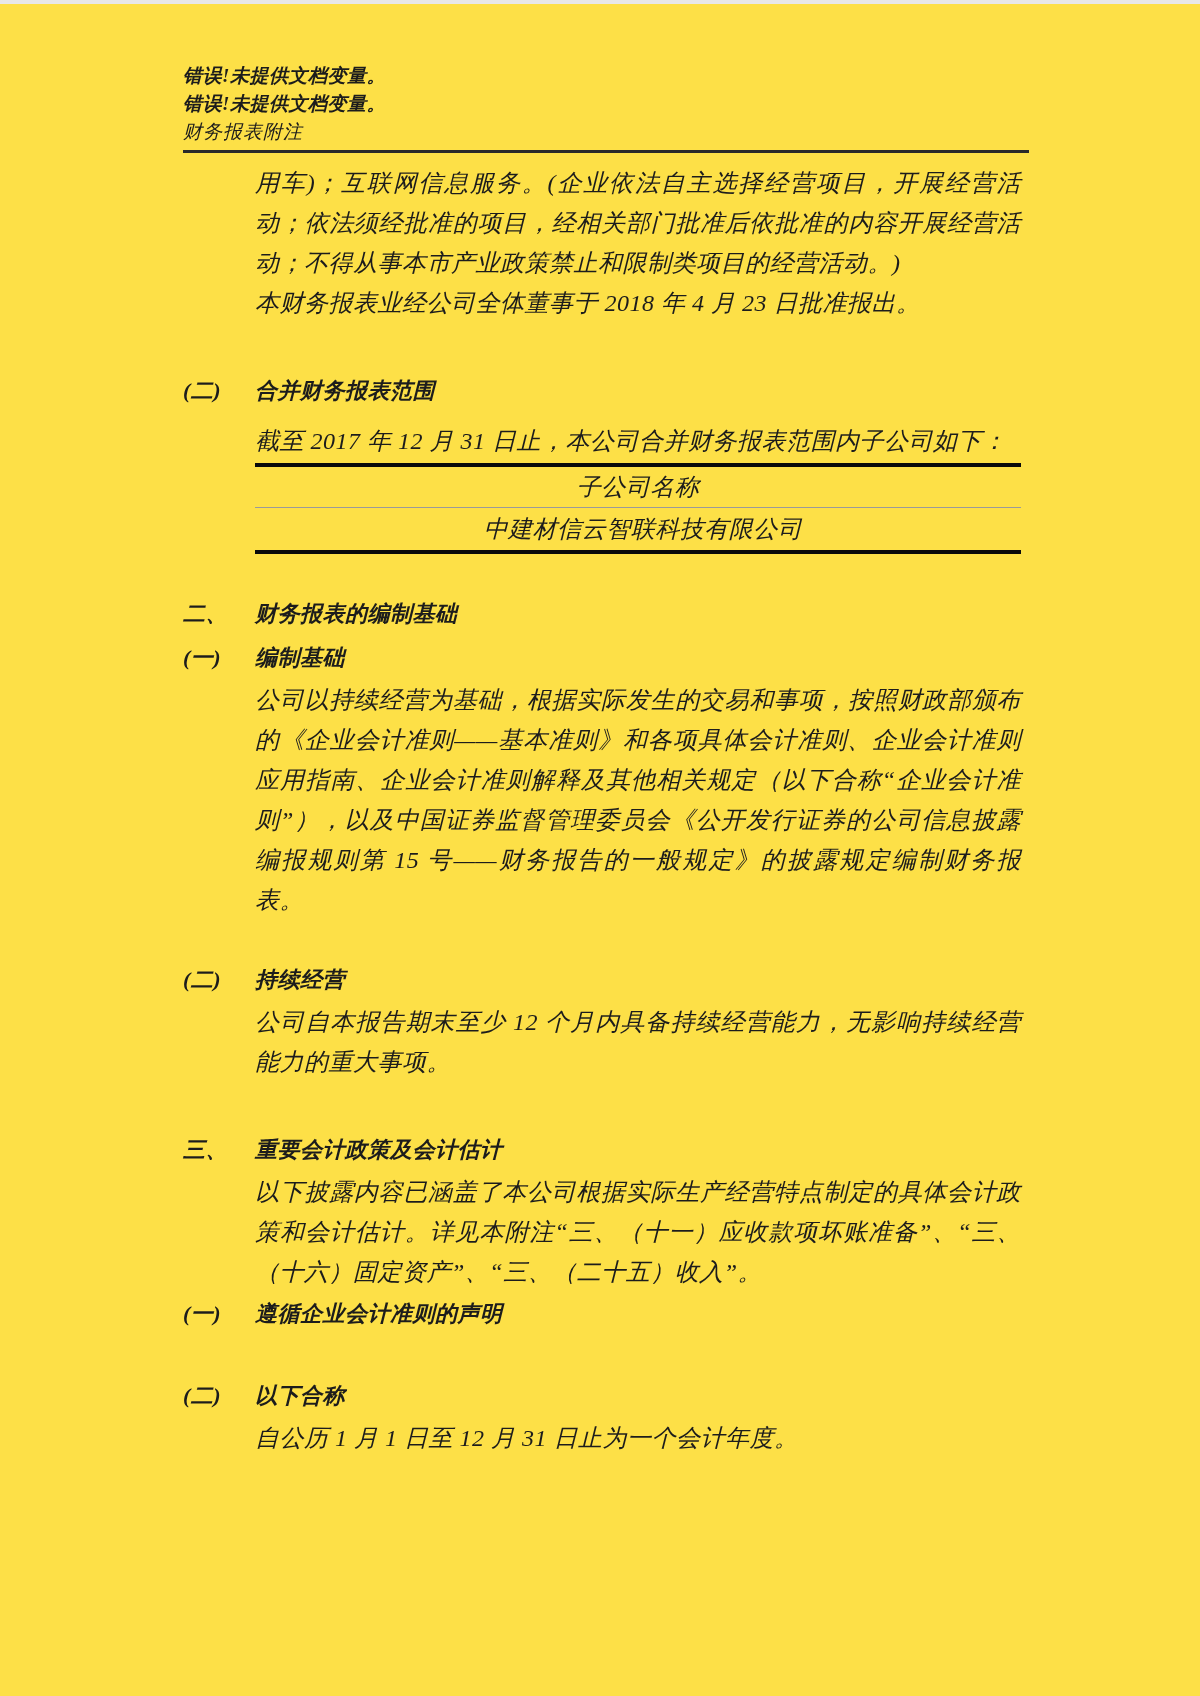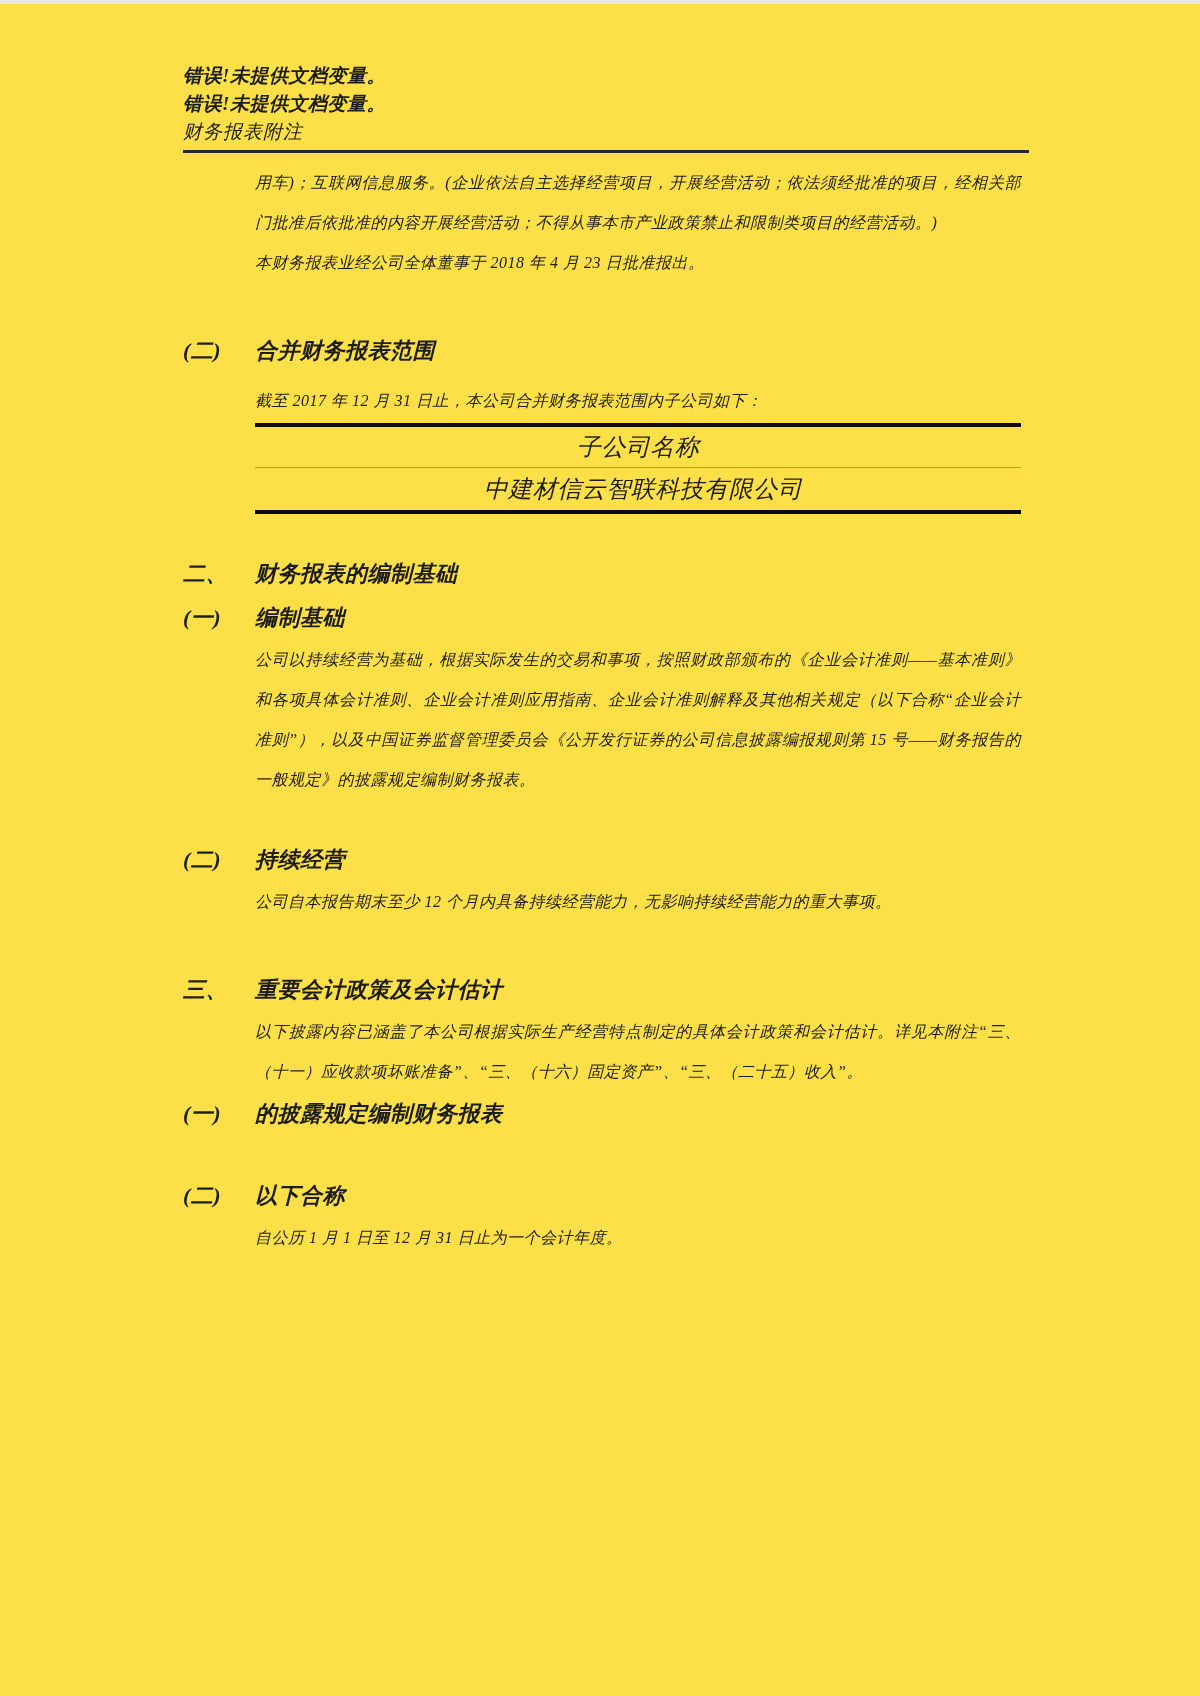--- a/index.html
+++ b/index.html
@@ -24,21 +24,21 @@
   .pg-header .hdr-plain{font-weight:normal;letter-spacing:1px;}
   .hdr-rule{
     height:0;border:none;border-top:3px solid #2a2a2a;
     margin:4px 0 0 0;width:846px;
   }
   
   .doc-body{margin-top:10px;}
   .para{
     margin:0 0 0 72px;
     width:766px;
-    font-size:16px;
+    font-size:24px;
     line-height:40px;
     text-align:justify;
     letter-spacing:0.5px;
   }
   .heading{
     display:flex;
     font-size:22px;
     font-weight:bold;
     line-height:44px;
     letter-spacing:0.5px;
@@ -111,21 +111,21 @@
           <span class="h-title">持续经营</span>
         </div>
         <p class="para gap-none">公司自本报告期末至少 12 个月内具备持续经营能力，无影响持续经营能力的重大事项。</p>
         <div class="heading gap-big">
           <span class="h-num">三、</span>
           <span class="h-title">重要会计政策及会计估计</span>
         </div>
         <p class="para gap-none">以下披露内容已涵盖了本公司根据实际生产经营特点制定的具体会计政策和会计估计。详见本附注“三、（十一）应收款项坏账准备”、“三、（十六）固定资产”、“三、（二十五）收入”。</p>
         <div class="heading gap-none">
           <span class="h-num">(一)</span>
-          <span class="h-title">的披露规定编制财务报表</span>
+          <span class="h-title">遵循企业会计准则的声明</span>
         </div>
         <div class="heading gap-section">
           <span class="h-num">(二)</span>
           <span class="h-title">以下合称</span>
         </div>
         <p class="para gap-none">自公历 1 月 1 日至 12 月 31 日止为一个会计年度。</p>
       </div>
 
   </div>
 </div>

